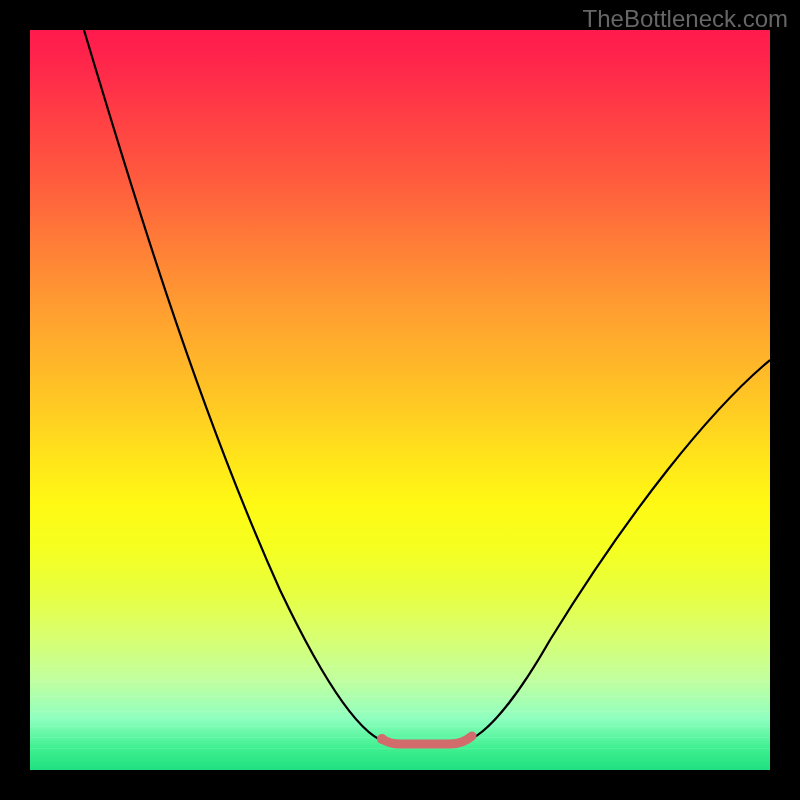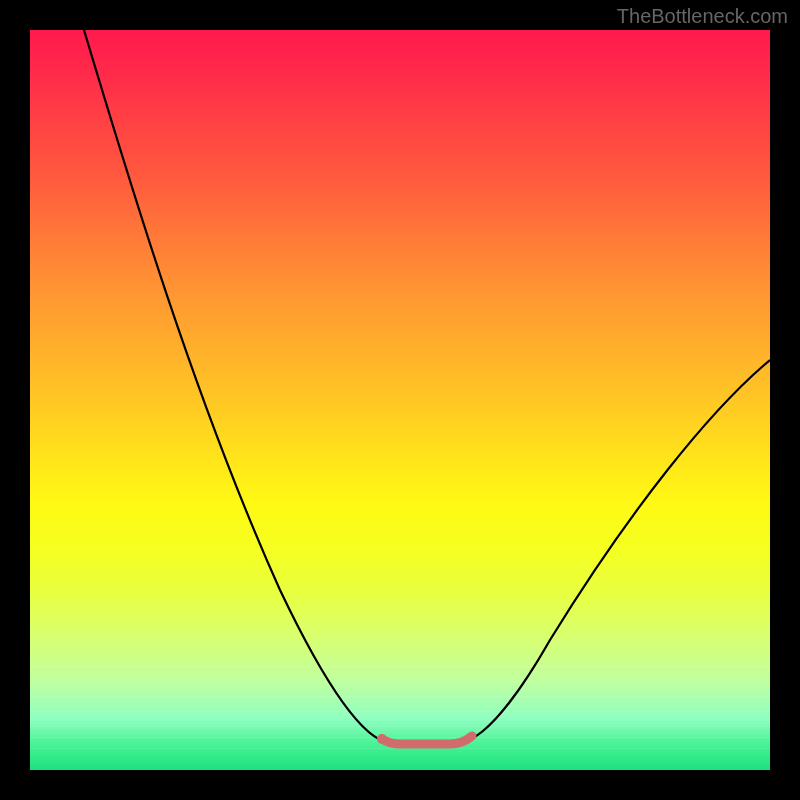--- a/index.html
+++ b/index.html
@@ -9,21 +9,21 @@
     height: 800px;
     background: #000000;
     position: relative;
     font-family: Arial, Helvetica, sans-serif;
   }
   .watermark {
     position: absolute;
     top: 5px;
     right: 12px;
     color: #666666;
-    font-size: 20px;
+    font-size: 24px;
     font-weight: 500;
     z-index: 30;
   }
   .plot-area {
     position: absolute;
     left: 30px;
     top: 30px;
     width: 740px;
     height: 740px;
     overflow: hidden;

